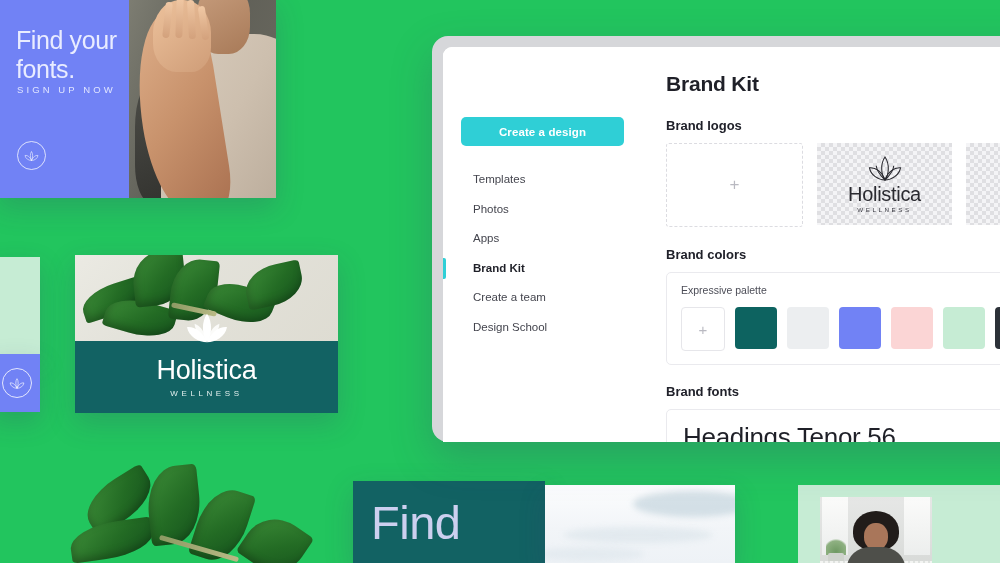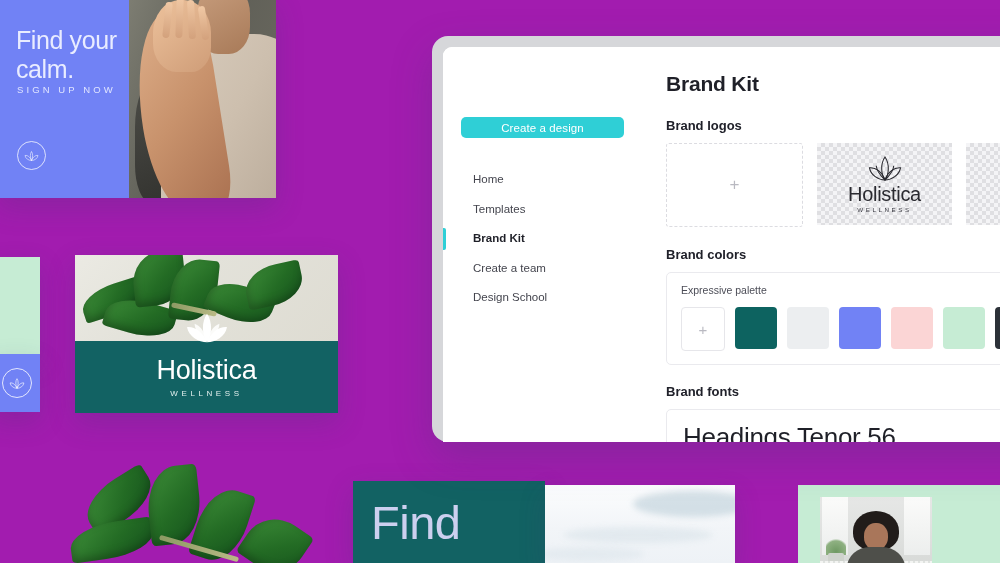--- a/index.html
+++ b/index.html
@@ -9,21 +9,21 @@
     background: #ccd0ef;
   }
   body {
     font-family: "Liberation Sans", sans-serif;
   }
   #stage {
     position: relative;
     width: 1000px;
     height: 563px;
     overflow: hidden;
-    background: #a21caf;
+    background: #22c55e;
   }
 
   
   .abs { position: absolute; }
   .shadow-soft { box-shadow: 0 10px 26px rgba(60,60,110,.22); }
 
   
   .leaf {
     position: absolute;
     background: linear-gradient(135deg,#3f8f3a 0%,#236b24 55%,#14501c 100%);
@@ -328,28 +328,28 @@
   }
   #account-chevron {
     flex: none;
     color: #5a5b63;
     font-size: 12px;
     padding-right: 6px;
   }
   #create-design-button {
     position:absolute;
     left: 18px; top: 70px;
-    width: 163px; height: 21px;
+    width: 163px; height: 29px;
     background: #2fcfd6;
     border: none;
     border-radius: 5px;
     color: #ffffff;
     font-size: 11.5px;
     font-family: "Liberation Sans", sans-serif;
-    font-weight: 400;
+    font-weight: 700;
     cursor: pointer;
     letter-spacing: .1px;
   }
   #nav-list {
     position:absolute;
     left: 0; top: 118px;
     right: 0;
   }
   .nav-item {
     position: relative;
@@ -501,21 +501,21 @@
 </style>
 </head>
 <body>
 
 <div id="stage">
 
   <div class="abs shadow-soft" id="poster-calm">
     <div class="left-pane">
       <div class="headline">
           <span style="display:block">Find your</span>
-          <span style="display:block">calm.</span>
+          <span style="display:block">fonts.</span>
         </div>
       <div class="cta">SIGN UP NOW</div>
       <div class="badge">
         <svg class="lotus" width="15" height="12" viewBox="0 0 30 22" fill="none" stroke="rgba(255,255,255,.85)" stroke-width="1.3">
           <path d="M15 20 C9 20 3 16 2 10 C7 9 12 13 15 20Z"></path>
           <path d="M15 20 C21 20 27 16 28 10 C23 9 18 13 15 20Z"></path>
           <path d="M15 20 C12 14 12 6 15 2 C18 6 18 14 15 20Z"></path>
         </svg>
       </div>
     </div>
@@ -604,22 +604,23 @@
 
   <div class="abs" id="app-window">
     <div id="app-viewport">
 
       <div id="app-sidebar">
 
 
         <button id="create-design-button">Create a design</button>
 
         <div id="nav-list">
-          <div class="nav-item">Home</div>
           <div class="nav-item">Templates</div>
+          <div class="nav-item">Photos</div>
+          <div class="nav-item">Apps</div>
           <div class="nav-item active">Brand Kit</div>
           <div class="nav-item">Create a team</div>
           <div class="nav-item">Design School</div>
         </div>
       </div>
 
       <div id="app-main">
 
         <h1 id="brandkit-title">Brand Kit</h1>
 

